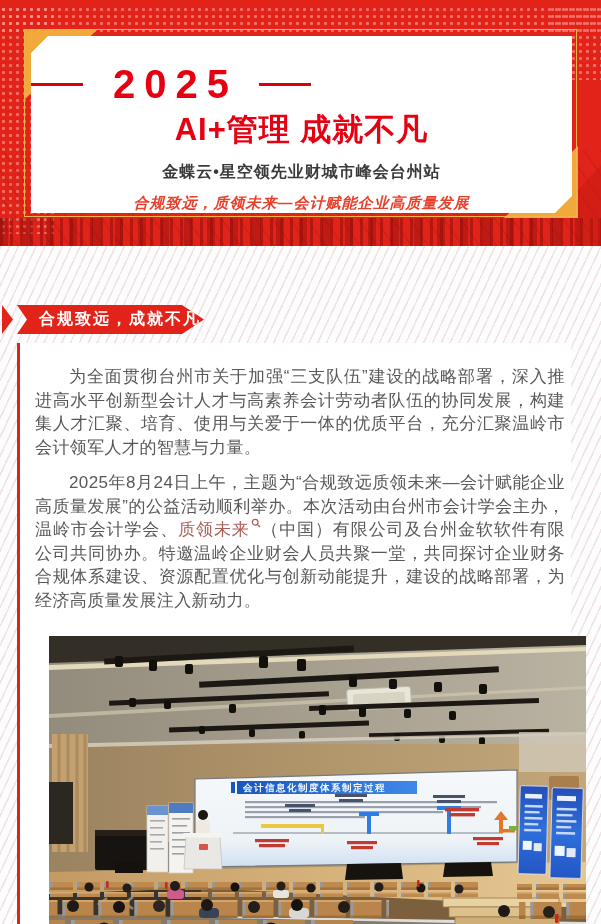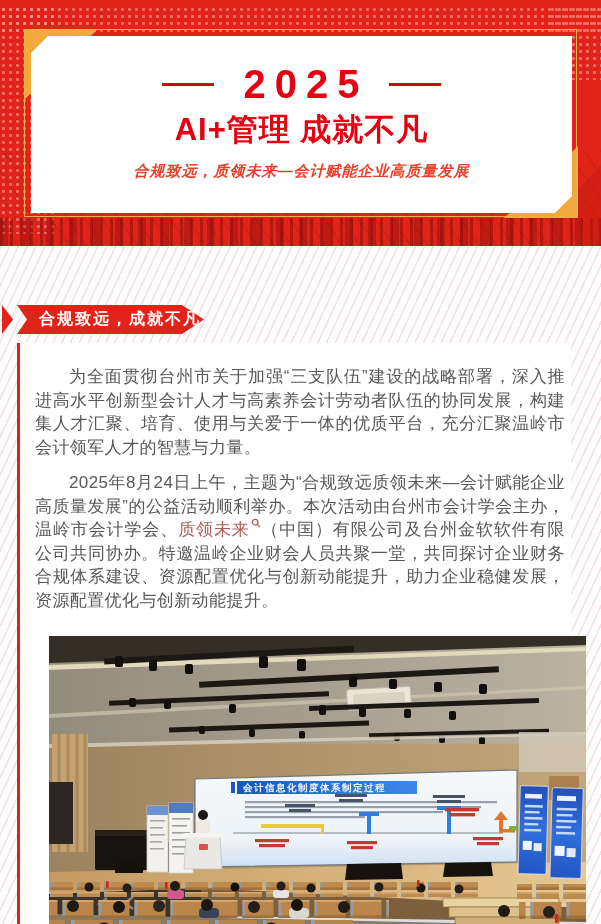--- a/index.html
+++ b/index.html
@@ -22,21 +22,21 @@
       repeating-linear-gradient(90deg, rgba(146,12,8,.55) 0 3px, transparent 3px 10px),
       repeating-linear-gradient(90deg, rgba(110,8,5,.30) 0 8px, transparent 8px 23px);
   }
   .diag-shade { position:absolute; left:0; top:150px; width:601px; height:96px;
     background:repeating-linear-gradient(55deg, rgba(120,10,6,.12) 0 2px, transparent 2px 14px); }
   .corners-svg { position:absolute; left:0; top:0; width:601px; height:246px; pointer-events:none; }
   .gold-frame { position:absolute; left:24px; top:29px; width:553px; height:188px; border:1.6px solid #eeb14b; }
   .banner-card { position:absolute; left:31px; top:36px; width:541px; height:177px; background:#ffffff;
     clip-path:polygon(17px 0, 100% 0, 100% calc(100% - 17px), calc(100% - 17px) 100%, 0 100%, 0 17px);
     text-align:center; }
-  .year-row { margin-top:28px; display:flex; align-items:center; justify-content:center; gap:21px; }
+  .year-row { margin-top:28px; display:flex; align-items:center; gap:21px; }
   .year-rule { width:52px; height:3px; background:#d6000f; }
   .year { font-size:40px; font-weight:800; color:#e60012; letter-spacing:9px; text-indent:9px; line-height:1; }
   .banner-title { margin-top:5px; font-size:31px; font-weight:800; color:#e60012; letter-spacing:1px; }
   .banner-subtitle { margin-top:11px; font-size:16px; font-weight:700; color:#3a3a3a; letter-spacing:1px; }
   .banner-tagline { margin-top:11px; font-size:15px; font-weight:700; color:#e8402b; letter-spacing:1px;font-style:italic; }
 
   
   .ribbon-wrap { position:absolute; left:2px; top:305px; width:202px; height:29px; z-index:3; }
   .ribbon-sliver { position:absolute; left:0; top:0; width:11px; height:29px; background:#e2231a;
     clip-path:polygon(0 0, 100% 50%, 0 100%); }
@@ -73,37 +73,38 @@
       <polygon points="578,190 601,165 601,246 578,246" fill="#c01910" opacity=".45"></polygon>
     </svg>
     <div class="gold-frame"></div>
     <div class="banner-card">
       <div class="year-row">
         <span class="year-rule"></span>
         <span class="year">2025</span>
         <span class="year-rule"></span>
       </div>
       <div class="banner-title">AI+管理 成就不凡</div>
+      <div class="banner-subtitle">金蝶云•星空领先业财城市峰会台州站</div>
       <div class="banner-tagline">合规致远，质领未来—会计赋能企业高质量发展</div>
     </div>
   </header>
 
   <div class="ribbon-wrap">
     <span class="ribbon-sliver"></span>
     <div class="ribbon-body">
       <span class="ribbon-label">合规致远，成就不凡</span>
     </div>
   </div>
 
   <main class="content-panel">
     <p class="para">为全面贯彻台州市关于加强“三支队伍”建设的战略部署，深入推进高水平创新型会计人才与高素养会计劳动者队伍的协同发展，构建集人才汇聚、培育、使用与关爱于一体的优质平台，充分汇聚温岭市会计领军人才的智慧与力量。</p>
     <p class="para"><span>2025年8月24日上午，主题为“合规致远质领未来—会计赋能企业高质量发展”的公益活动顺利举办。本次活动由台州市会计学会主办，温岭市会计学会、</span><a class="entity-link"><span>质领未来</span><svg class="mag-icon" viewBox="0 0 12 12">
             <circle cx="5" cy="5" r="3.4" fill="none" stroke="currentColor" stroke-width="1.5"></circle>
             <line x1="7.6" y1="7.6" x2="10.8" y2="10.8" stroke="currentColor" stroke-width="1.5"></line>
-          </svg></a><span>（中国）有限公司及台州金软软件有限公司共同协办。特邀温岭企业财会人员共聚一堂，共同探讨企业财务合规体系建设、资源配置优化与创新动能提升，助力企业稳健发展，资源配置优化与创新动能提升。</span></p>
+          </svg></a><span>（中国）有限公司及台州金软软件有限公司共同协办。特邀温岭企业财会人员共聚一堂，共同探讨企业财务合规体系建设、资源配置优化与创新动能提升，建设的战略部署，为经济高质量发展注入新动力。</span></p>
 
     <figure class="photo">
       <svg viewBox="0 0 537 315" width="537" height="315" role="img">
         <defs>
           <linearGradient id="ceilG" x1="0" y1="0" x2="1" y2="0">
             <stop offset="0" stop-color="#938c7d"></stop>
               <stop offset=".55" stop-color="#a8a192"></stop>
               <stop offset="1" stop-color="#bab3a2"></stop>
           </linearGradient>
           <linearGradient id="wallG" x1="0" y1="0" x2="1" y2="0">

